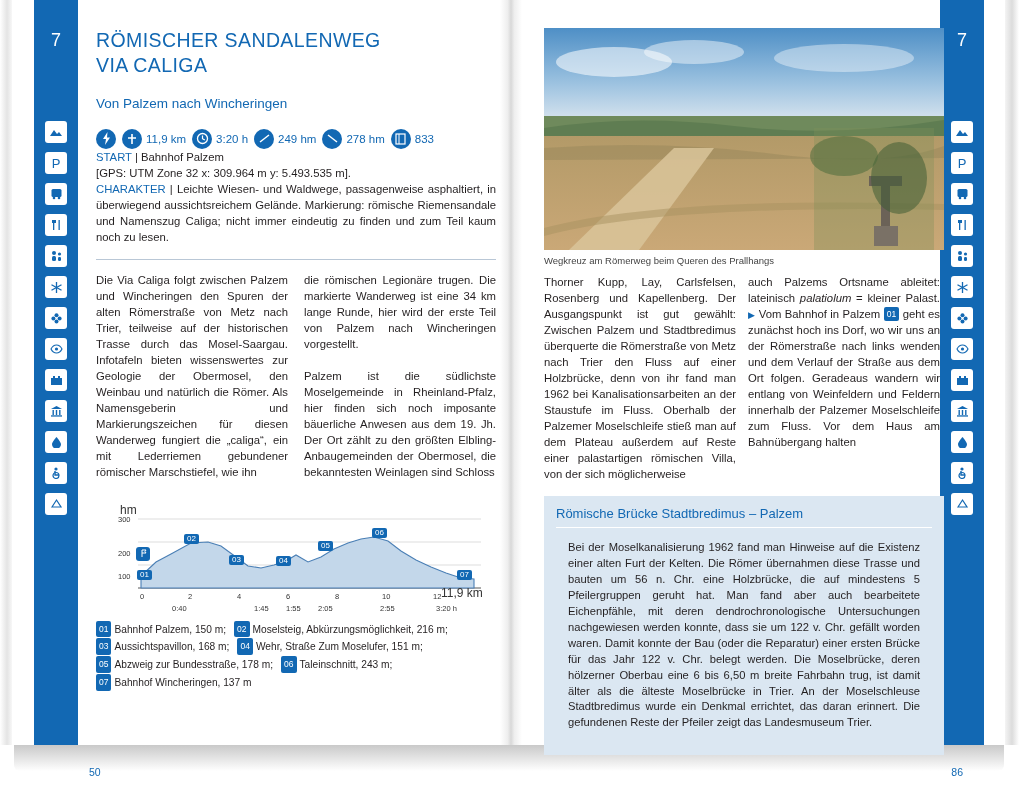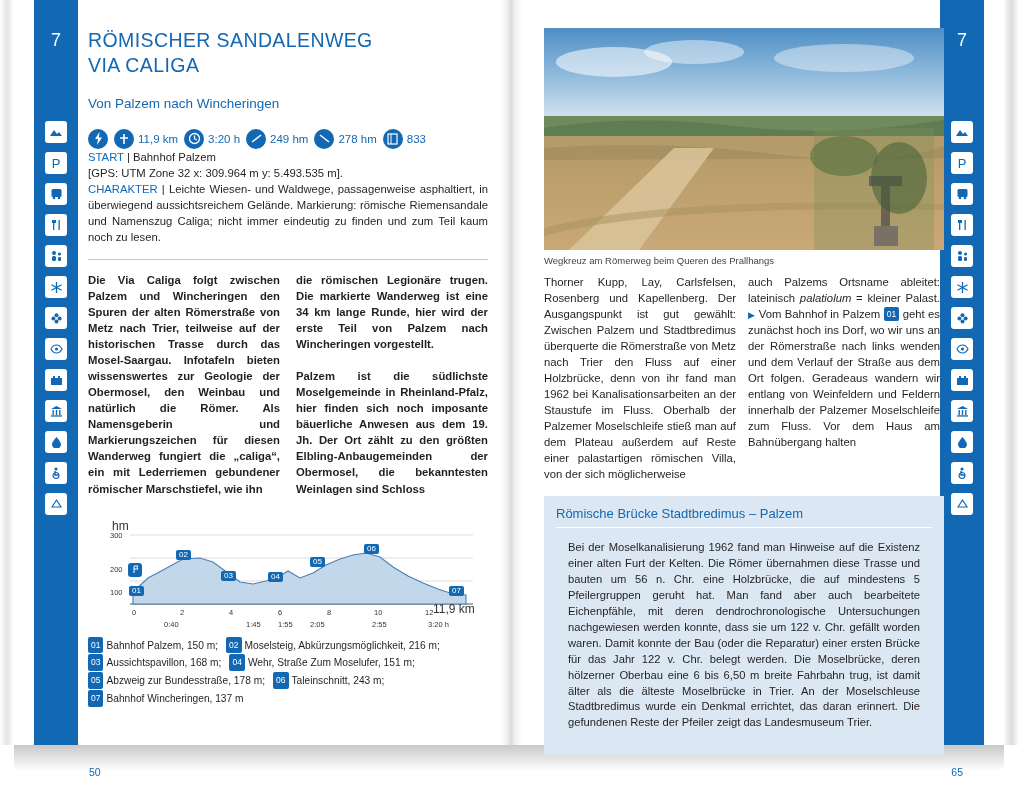--- a/index.html
+++ b/index.html
@@ -53,42 +53,42 @@
   }
   .icon-col { margin-top:70px; display:flex; flex-direction:column; align-items:center; gap:9px; }
   .sq-icon {
     width:22px; height:22px; border-radius:3px; background:#ffffff;
     display:flex; align-items:center; justify-content:center;
     font-size:13px; color:#1268b3; line-height:1;
   }
   .sq-icon svg { display:block; }
 
   
-  .content-left { position:absolute; left:88px; top:0; width:400px; }
+  .content-left { position:absolute; left:96px; top:0; width:400px; }
   h1.title {
     color:#1268b3; font-size:19.5px; letter-spacing:.4px; margin:28px 0 0 0;
     font-weight:400; line-height:1.28;
   }
   h2.subtitle {
     color:#1268b3; font-size:13.5px; margin:18px 0 4px 0; font-weight:400;
   }
   .facts {
     margin-top:18px; display:flex; align-items:center; gap:6px; flex-wrap:nowrap;
   }
   .fact { display:flex; align-items:center; gap:4px; }
   .fact .lbl { color:#1268b3; font-size:11.5px; }
   .badge-circle {
     width:20px; height:20px; border-radius:50%; background:#1268b3;
     display:flex; align-items:center; justify-content:center; color:#fff; font-size:11px;
   }
   .infoblock { margin-top:0; font-size:11.3px; line-height:1.42; text-align:justify;}
   .infoblock .key { color:#1268b3; }
   .rule { border:0; border-top:1px solid #b9c7d6; margin:14px 0 12px 0; }
 
-  .cols2 { display:flex; gap:16px; margin-top:4px;font-weight:bold; }
+  .cols2 { display:flex; gap:16px; margin-top:4px; }
   .cols2 .col { width:192px; font-size:11.3px; line-height:1.42; text-align:justify; hyphens:auto;}
 
   
   .profile-wrap { margin-top:18px; position:relative; width:400px; }
   .profile-box { position:relative; width:400px; height:120px; }
   .prof-label { position:absolute; font-size:12px; color:#333;text-align:right; }
   .wp {
     position:absolute; background:#1268b3; color:#fff; font-size:8px;
     padding:1px 3px; border-radius:2px; line-height:1.1;
   }
@@ -491,14 +491,14 @@
       </div>
     </div>
 
     <div class="infobox">
       <h3>Römische Brücke Stadtbredimus – Palzem</h3>
       <hr>
       <p>Bei der Moselkanalisierung 1962 fand man Hinweise auf die Existenz einer alten Furt der Kelten. Die Römer übernahmen diese Trasse und bauten um 56 n. Chr. eine Holzbrücke, die auf mindestens 5 Pfeilergruppen geruht hat. Man fand aber auch bearbeitete Eichenpfähle, mit deren dendrochronologische Untersuchungen nachgewiesen werden konnte, dass sie um 122 v. Chr. gefällt worden waren. Damit konnte der Bau (oder die Reparatur) einer ersten Brücke für das Jahr 122 v. Chr. belegt werden. Die Moselbrücke, deren hölzerner Oberbau eine 6 bis 6,50 m breite Fahrbahn trug, ist damit älter als die älteste Moselbrücke in Trier. An der Moselschleuse Stadtbredimus wurde ein Denkmal errichtet, das daran erinnert. Die gefundenen Reste der Pfeiler zeigt das Landesmuseum Trier.</p>
     </div>
   </div>
 
-  <div class="folio folio-right">65</div>
+  <div class="folio folio-right">86</div>
 </div>
 
 </body></html>

